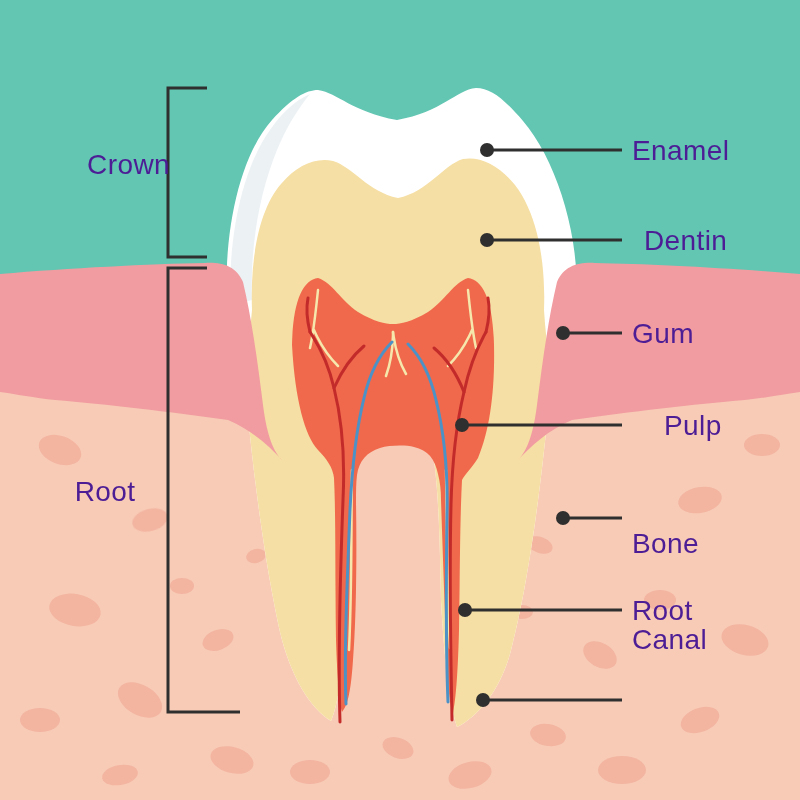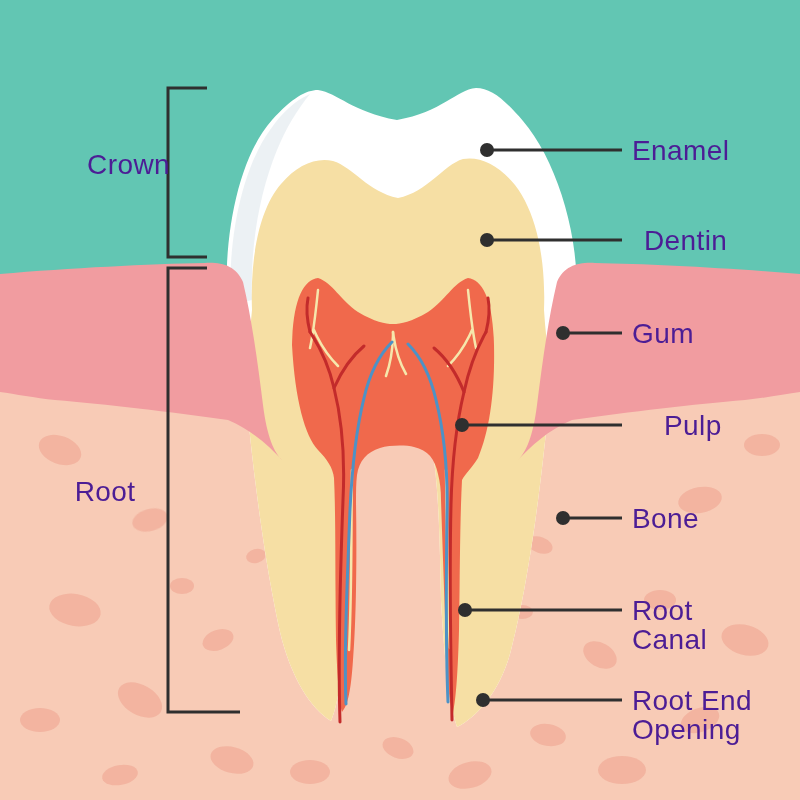--- a/index.html
+++ b/index.html
@@ -202,19 +202,17 @@
     </g>
   </svg>
 
   <div class="lbl lbl-left" style="left:40px; top:150px;text-align:right;">Crown</div>
   <div class="lbl lbl-left" style="left:40px; top:477px;">Root</div>
 
   <div class="lbl" style="left:632px; top:136px;">Enamel</div>
   <div class="lbl" style="left:632px; top:226px;margin-left:12px;">Dentin</div>
   <div class="lbl" style="left:632px; top:319px;text-align:right;">Gum</div>
   <div class="lbl" style="left:632px; top:411px;margin-left:32px;">Pulp</div>
-  <div class="lbl" style="left:632px; top:504px;">Bone</div>
+  <div class="lbl" style="left:632px; top:529px;">Bone</div>
   <div class="lbl" style="left:632px; top:596px;">Root
 Canal</div>
-  <div class="lbl" style="left:632px; top:686px;">Root End
-Opening</div>
 
 </div>
 
 </body></html>

